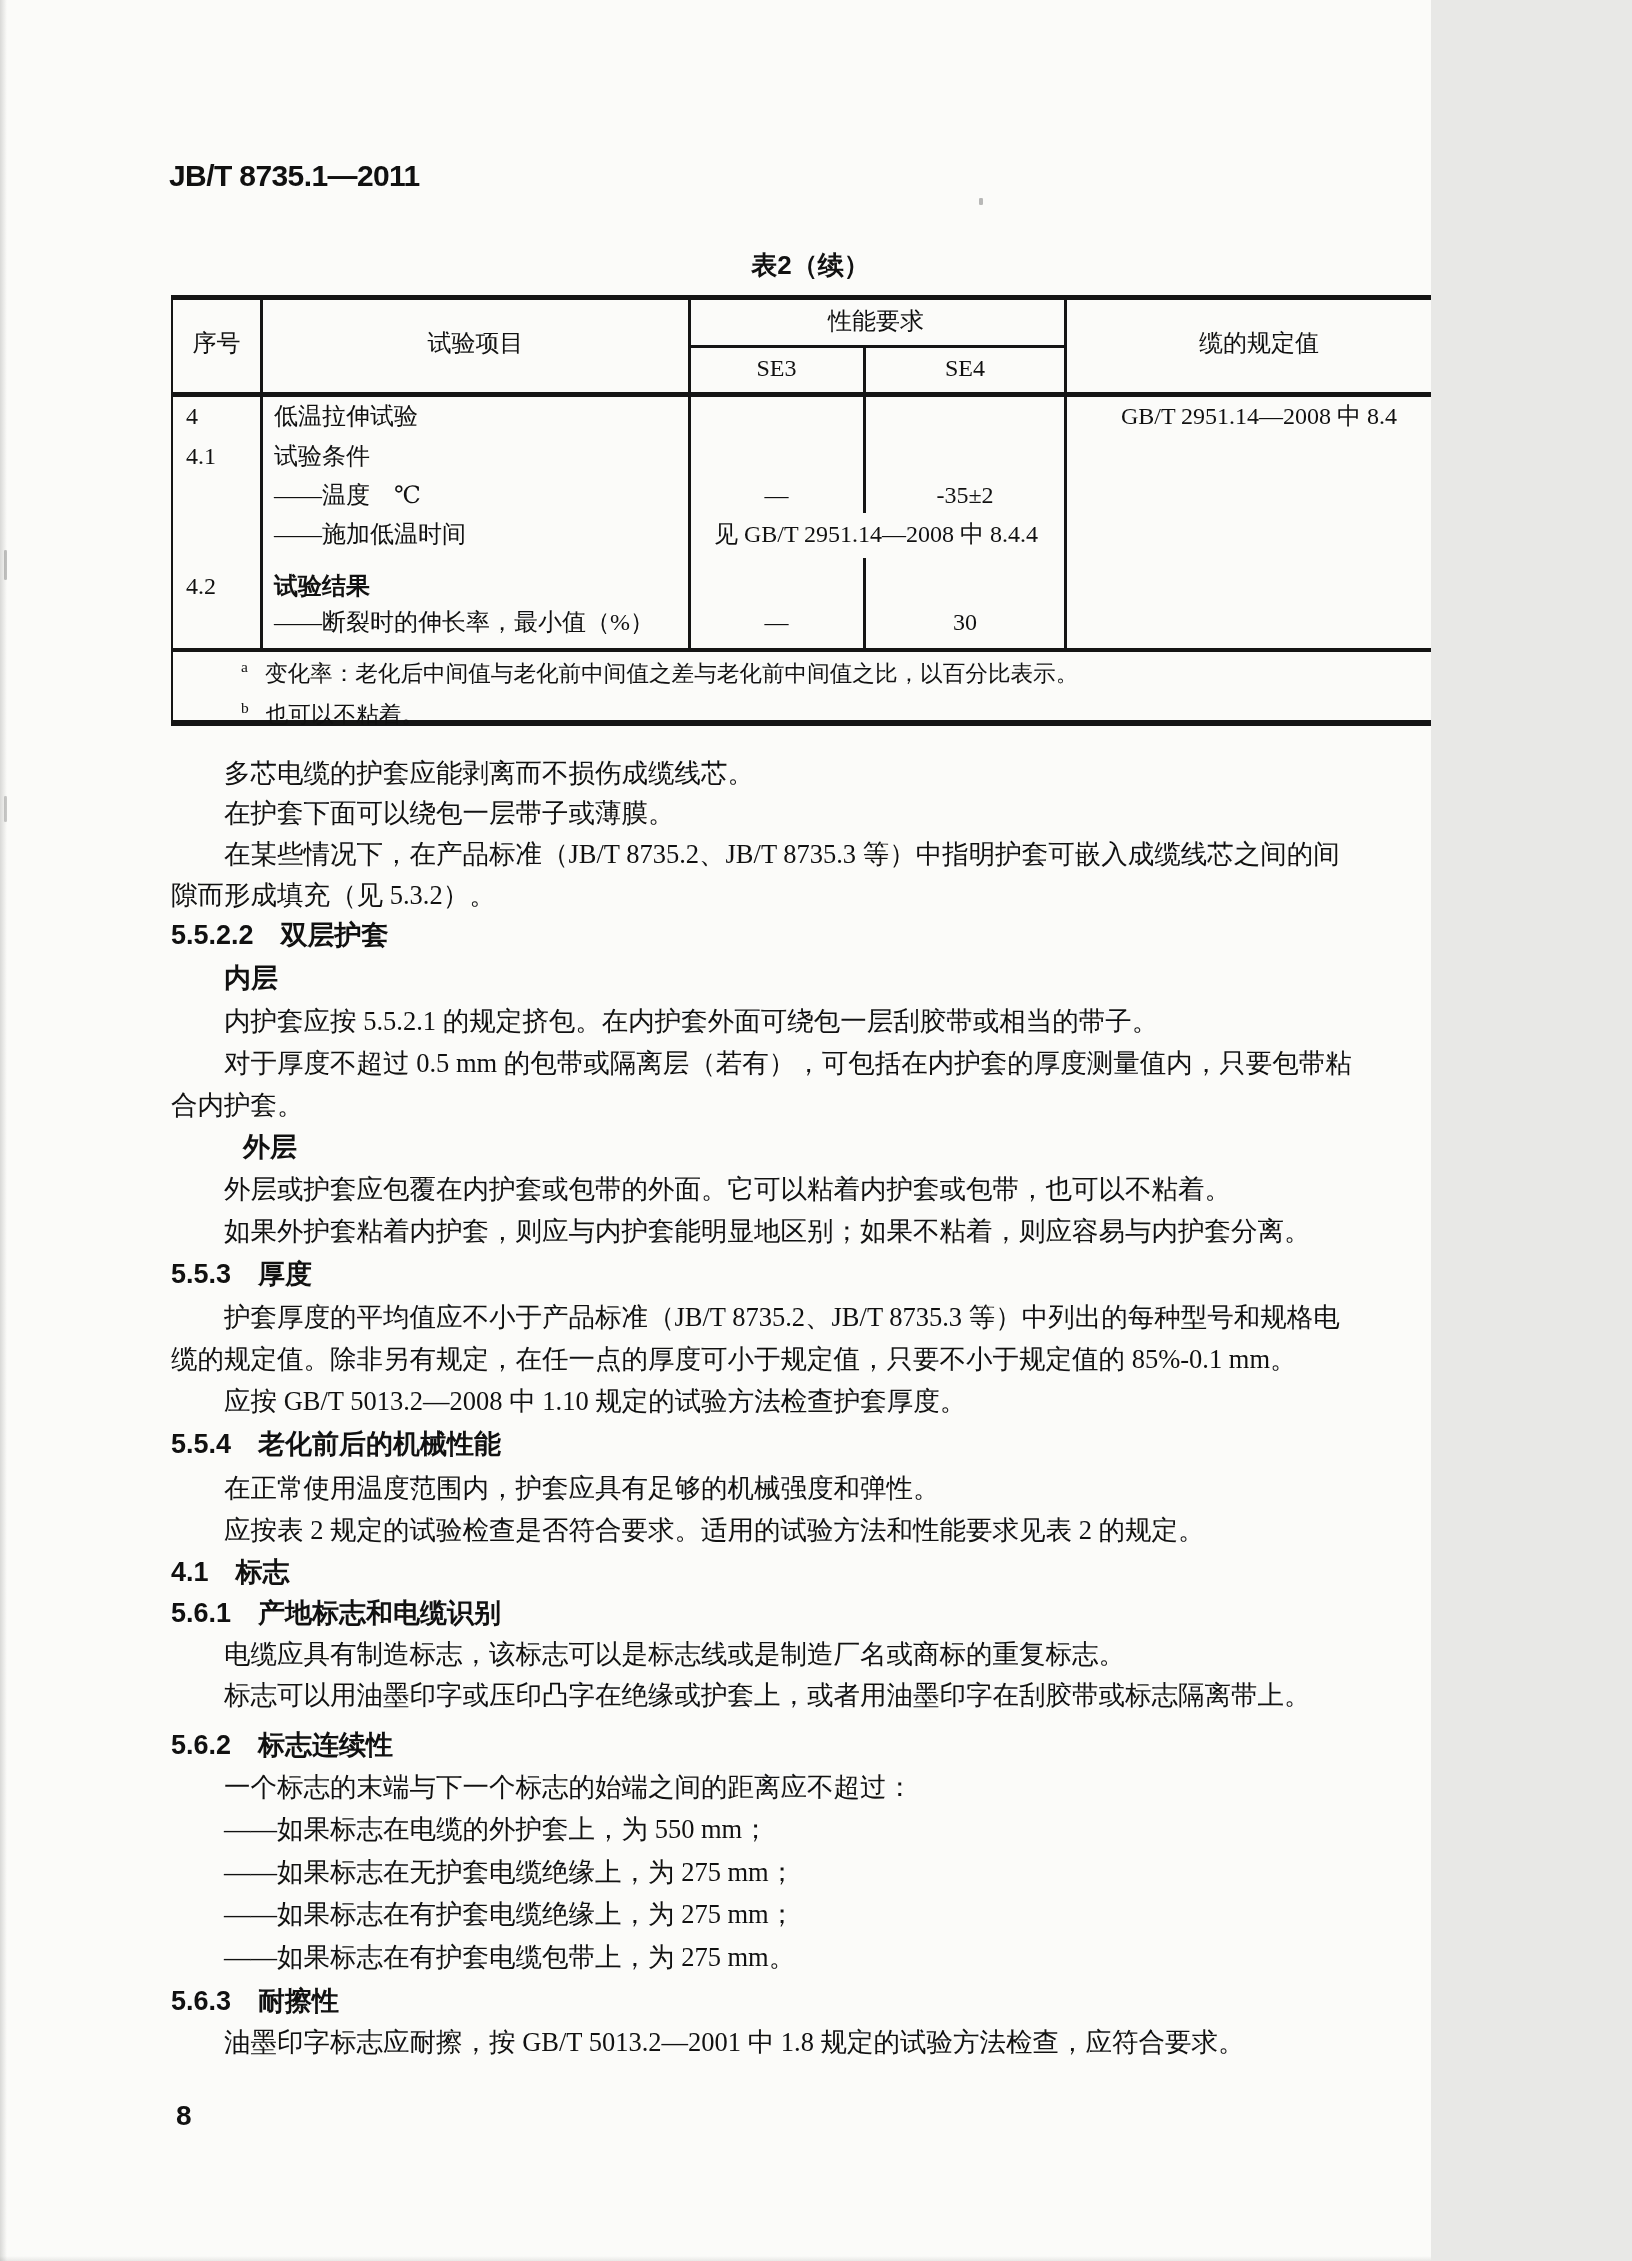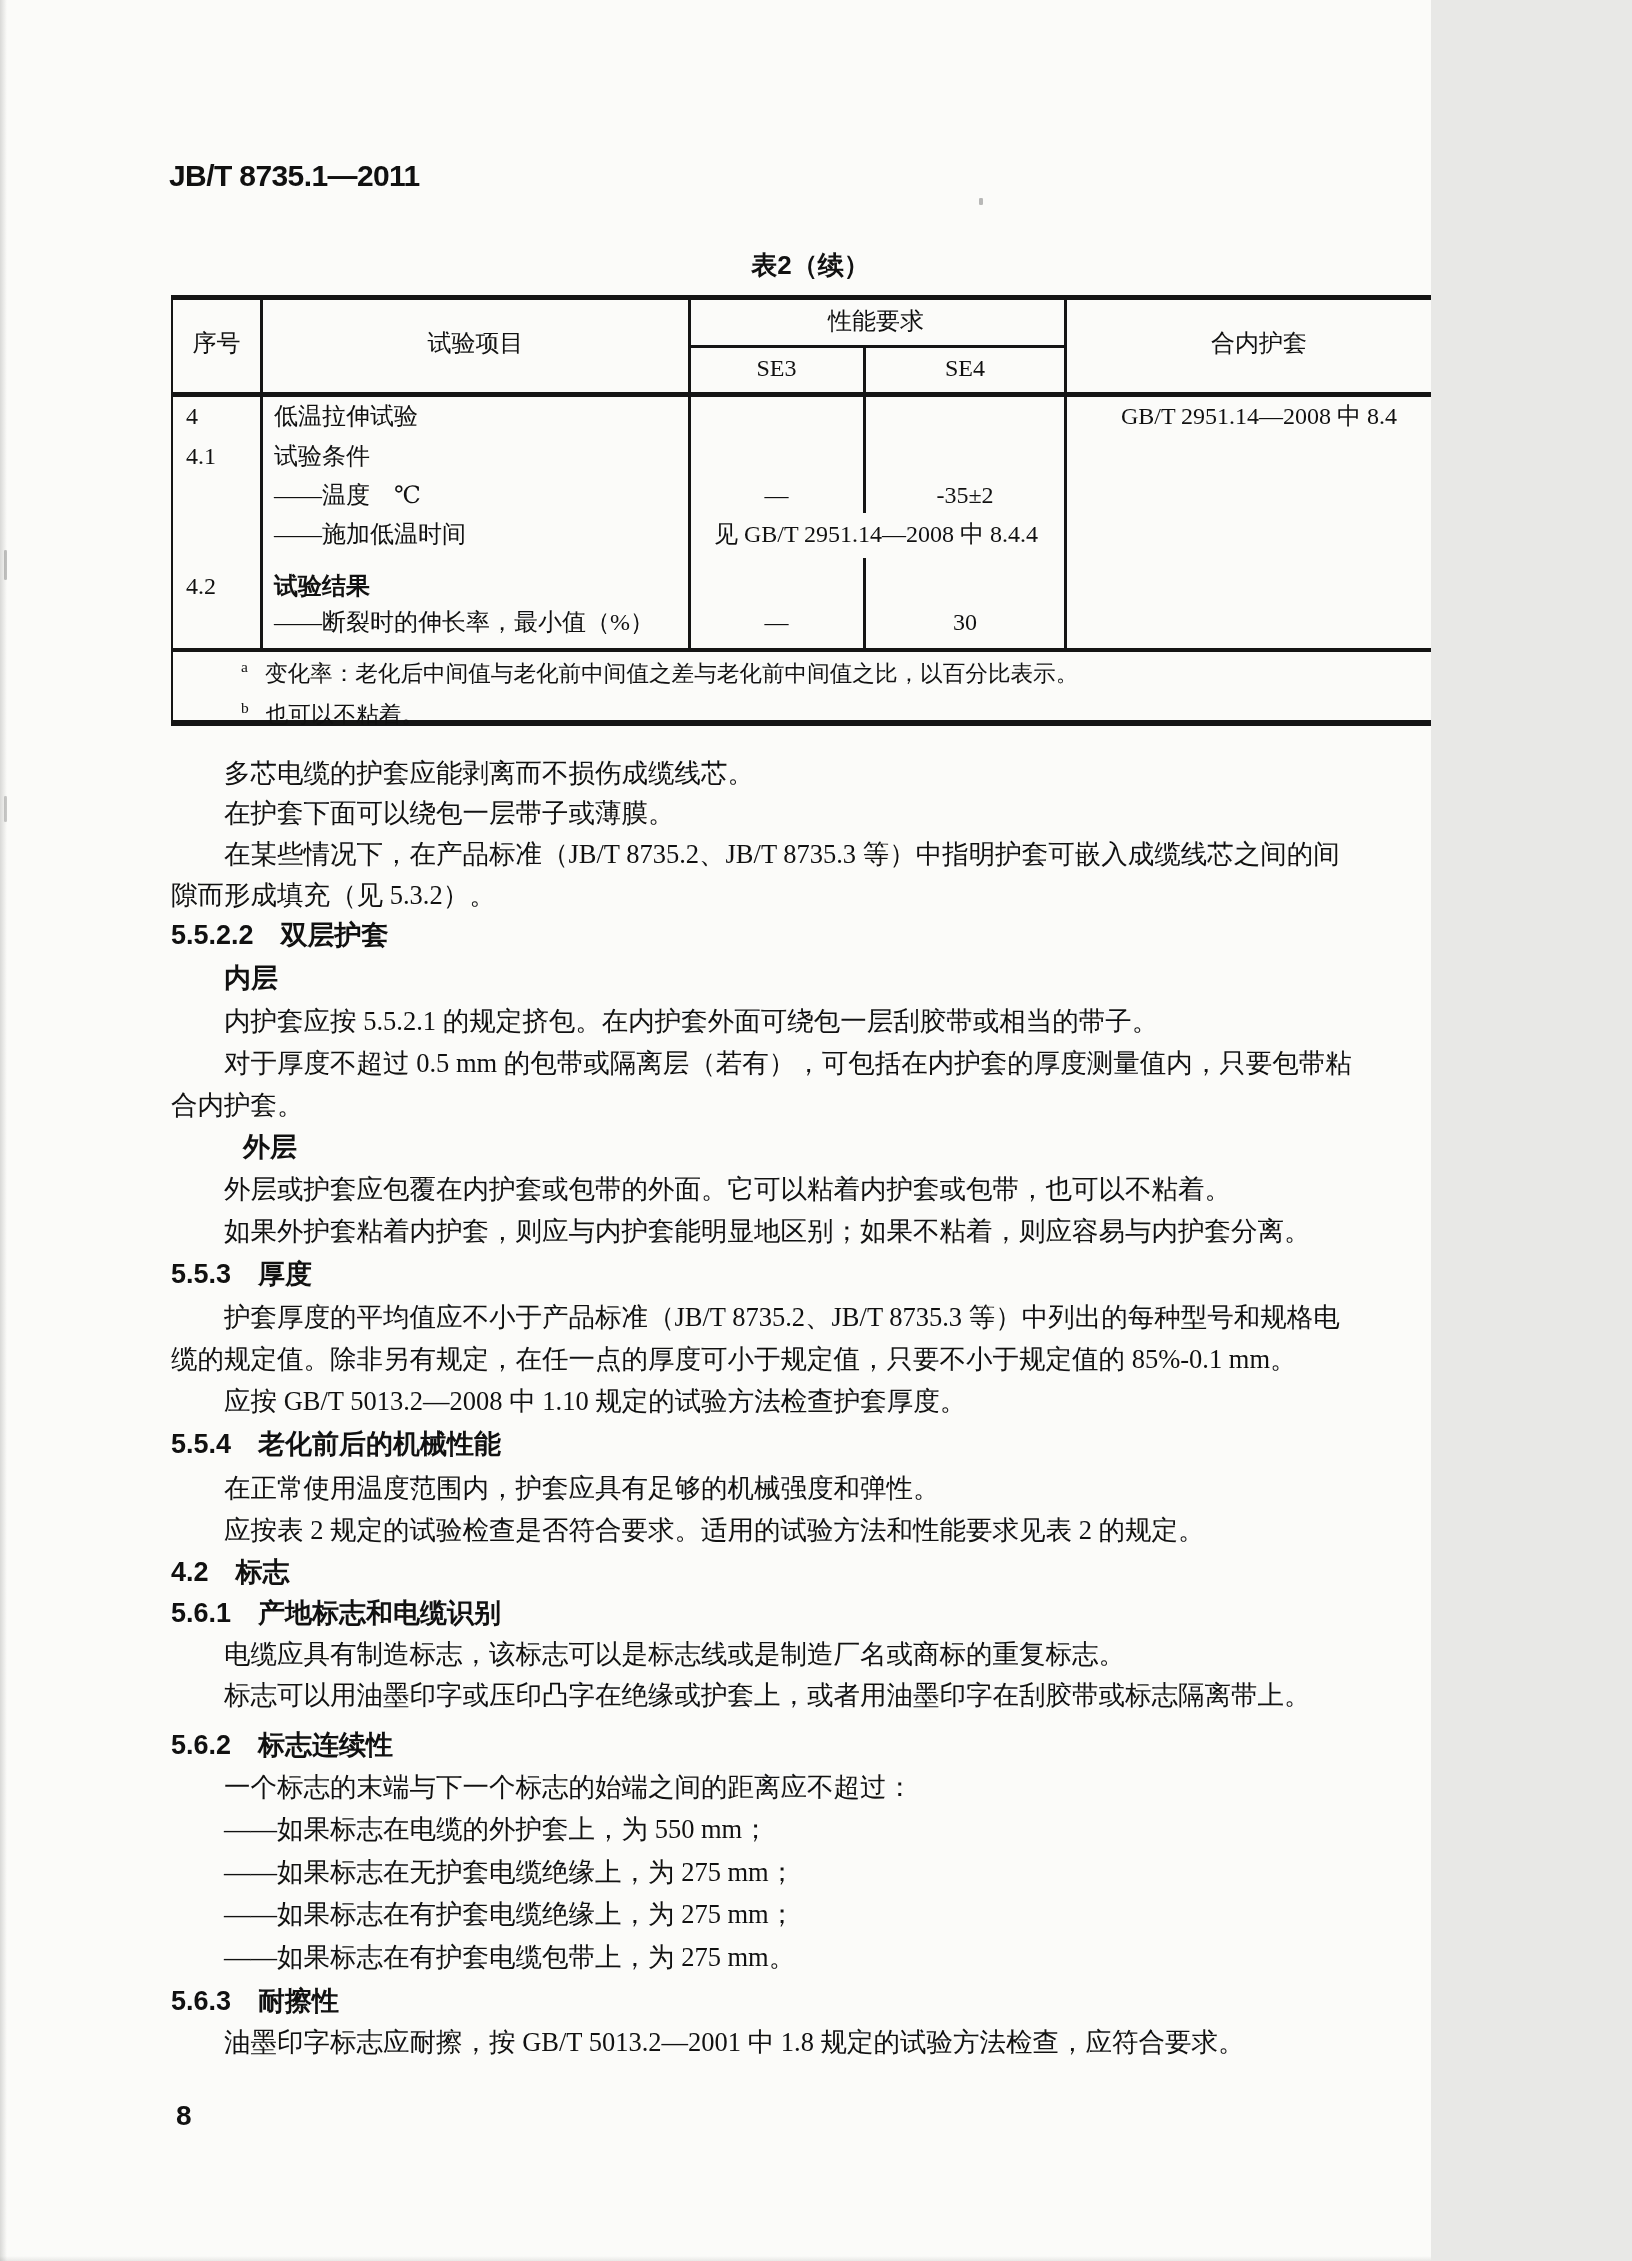--- a/index.html
+++ b/index.html
@@ -84,21 +84,21 @@
     <div class="vline" style="left:515px;top:0;width:2.6px;height:348px;"></div>
     <div class="vline" style="left:690px;top:45px;width:2.6px;height:168px;"></div>
     <div class="vline" style="left:690px;top:258px;width:2.6px;height:90px;"></div>
     <div class="vline" style="left:891px;top:0;width:2.6px;height:348px;"></div>
 
     <div class="txt ctr" style="left:0;width:87px;top:28px;">序号</div>
     <div class="txt ctr" style="left:90px;width:425px;top:28px;">试验项目</div>
     <div class="txt ctr" style="left:515px;width:376px;top:5.8px;">性能要求</div>
     <div class="txt ctr" style="left:517px;width:173px;top:53px;">SE3</div>
     <div class="txt ctr" style="left:693px;width:198px;top:53px;">SE4</div>
-    <div class="txt ctr" style="left:893px;width:386px;top:28px;">合内护套</div>
+    <div class="txt ctr" style="left:893px;width:386px;top:28px;">缆的规定值</div>
 
     <div class="txt" style="left:13px;top:101px;">4</div>
     <div class="txt" style="left:101px;top:101px;">低温拉伸试验</div>
     <div class="txt ctr" style="left:893px;width:386px;top:101px;">GB/T 2951.14—2008 中 8.4</div>
 
     <div class="txt" style="left:13px;top:141px;">4.1</div>
     <div class="txt" style="left:101px;top:141px;">试验条件</div>
 
     <div class="txt" style="left:101px;top:180px;">——温度　℃</div>
     <div class="txt ctr" style="left:517px;width:173px;top:180px;">—</div>
@@ -134,21 +134,21 @@
   <div class="bl ind hd" style="top:1130px;margin-left:19px;">外层</div>
   <div class="bl ind" style="top:1172px;">外层或护套应包覆在内护套或包带的外面。它可以粘着内护套或包带，也可以不粘着。</div>
   <div class="bl ind" style="top:1214px;">如果外护套粘着内护套，则应与内护套能明显地区别；如果不粘着，则应容易与内护套分离。</div>
   <div class="bl hd" style="top:1257px;">5.5.3　厚度</div>
   <div class="bl ind" style="top:1300px;">护套厚度的平均值应不小于产品标准（JB/T 8735.2、JB/T 8735.3 等）中列出的每种型号和规格电</div>
   <div class="bl" style="top:1342px;">缆的规定值。除非另有规定，在任一点的厚度可小于规定值，只要不小于规定值的 85%-0.1 mm。</div>
   <div class="bl ind" style="top:1384px;">应按 GB/T 5013.2—2008 中 1.10 规定的试验方法检查护套厚度。</div>
   <div class="bl hd" style="top:1427px;">5.5.4　老化前后的机械性能</div>
   <div class="bl ind" style="top:1471px;">在正常使用温度范围内，护套应具有足够的机械强度和弹性。</div>
   <div class="bl ind" style="top:1513px;">应按表 2 规定的试验检查是否符合要求。适用的试验方法和性能要求见表 2 的规定。</div>
-  <div class="bl hd" style="top:1555px;">4.2　标志</div>
+  <div class="bl hd" style="top:1555px;">4.1　标志</div>
   <div class="bl hd" style="top:1596px;">5.6.1　产地标志和电缆识别</div>
   <div class="bl ind" style="top:1637px;">电缆应具有制造标志，该标志可以是标志线或是制造厂名或商标的重复标志。</div>
   <div class="bl ind" style="top:1678px;">标志可以用油墨印字或压印凸字在绝缘或护套上，或者用油墨印字在刮胶带或标志隔离带上。</div>
   <div class="bl hd" style="top:1728px;">5.6.2　标志连续性</div>
   <div class="bl ind" style="top:1770px;">一个标志的末端与下一个标志的始端之间的距离应不超过：</div>
   <div class="bl ind" style="top:1812px;">——如果标志在电缆的外护套上，为 550 mm；</div>
   <div class="bl ind" style="top:1855px;">——如果标志在无护套电缆绝缘上，为 275 mm；</div>
   <div class="bl ind" style="top:1897px;">——如果标志在有护套电缆绝缘上，为 275 mm；</div>
   <div class="bl ind" style="top:1940px;">——如果标志在有护套电缆包带上，为 275 mm。</div>
   <div class="bl hd" style="top:1984px;">5.6.3　耐擦性</div>

